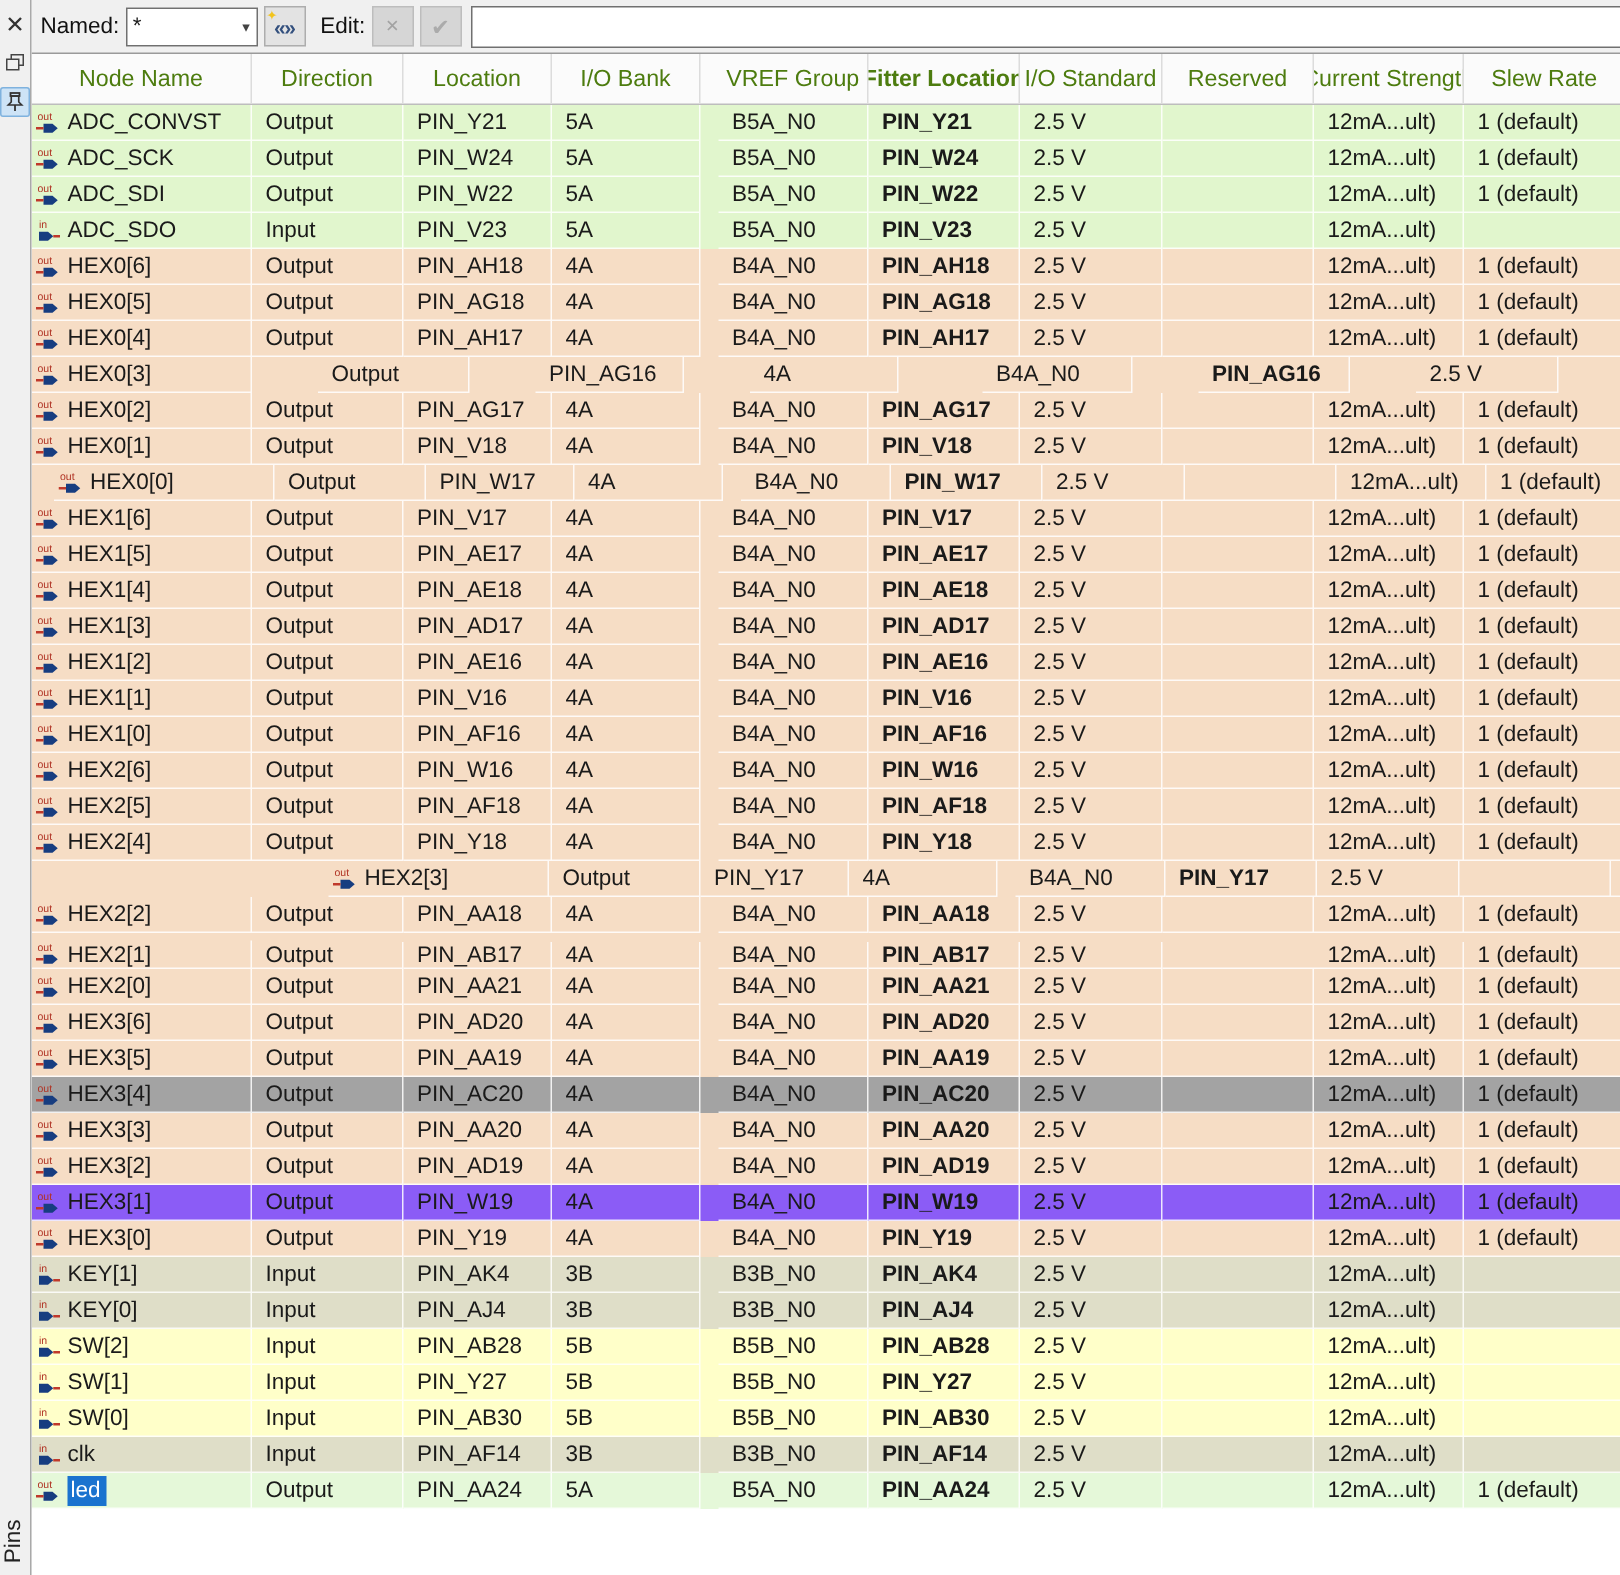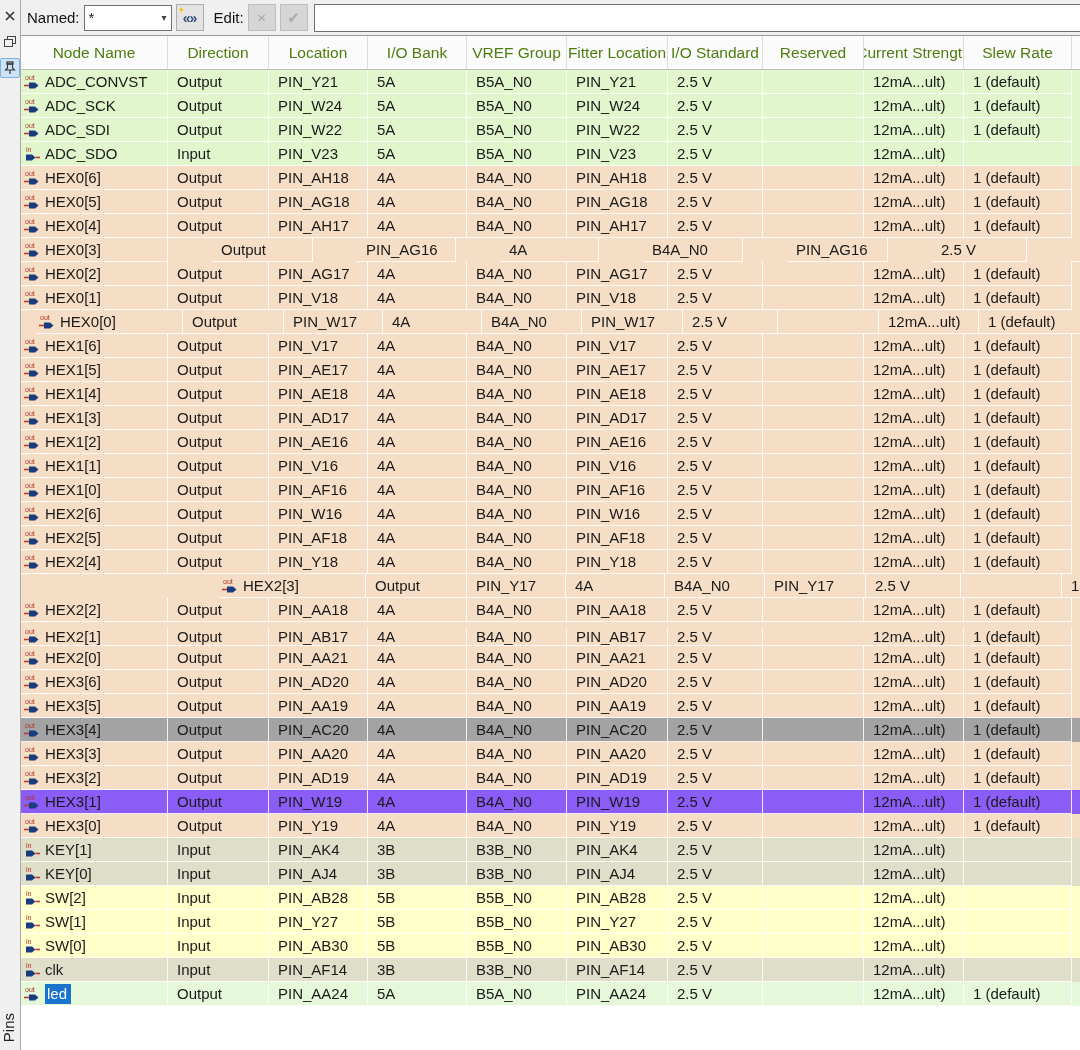--- a/index.html
+++ b/index.html
@@ -41,22 +41,22 @@
   .hrow { display:flex; height:34px; background:#fbfbfb; border-bottom:1px solid #bdbdbd; }
   .hcell { display:flex; align-items:center; justify-content:center; overflow:hidden;
     border-right:1px solid #dcdcdc; font-size:15.5px; color:#4d7c0f; }
   .hcell span { white-space:nowrap; }
   .row { display:flex; height:24px; }
   .cell { display:flex; align-items:center; padding-left:9px; overflow:hidden;
     white-space:nowrap; font-size:15px; }
   .tinted .cell { border-right:1px solid rgba(255,255,255,0.85);
     border-bottom:1px solid rgba(255,255,255,0.85); }
   .plain .cell { border-right:1px solid #e2e2e2; border-bottom:1px solid #e2e2e2; }
-  .c0{width:147px;} .c1{width:101px;} .c2{width:99px;} .c3{width:99px;} .c4{width:100px;}
-  .c5{width:101px;} .c6{width:95px;} .c7{width:101px;} .c8{width:100px;} .c9{width:108px;}
+  .c0{width:147px;} .c1{width:101px;} .c2{width:99px;} .c3{width:99px;} .c4{width:100px;margin-left:12px;}
+  .c5{width:101px;font-weight:bold;} .c6{width:95px;} .c7{width:101px;} .c8{width:100px;} .c9{width:108px;}
   .cell.name { padding-left:3px; }
   .pin-ico { width:18px; height:18px; margin-right:3px; flex:0 0 18px; }
   .sel-name { background:#1a73cf; color:#ffffff; padding:1px 4px 2px 2px; }
   .filler { flex:1; background:#ffffff; }
 </style>
 </head>
 <body>
 
 <div class="app">
 

